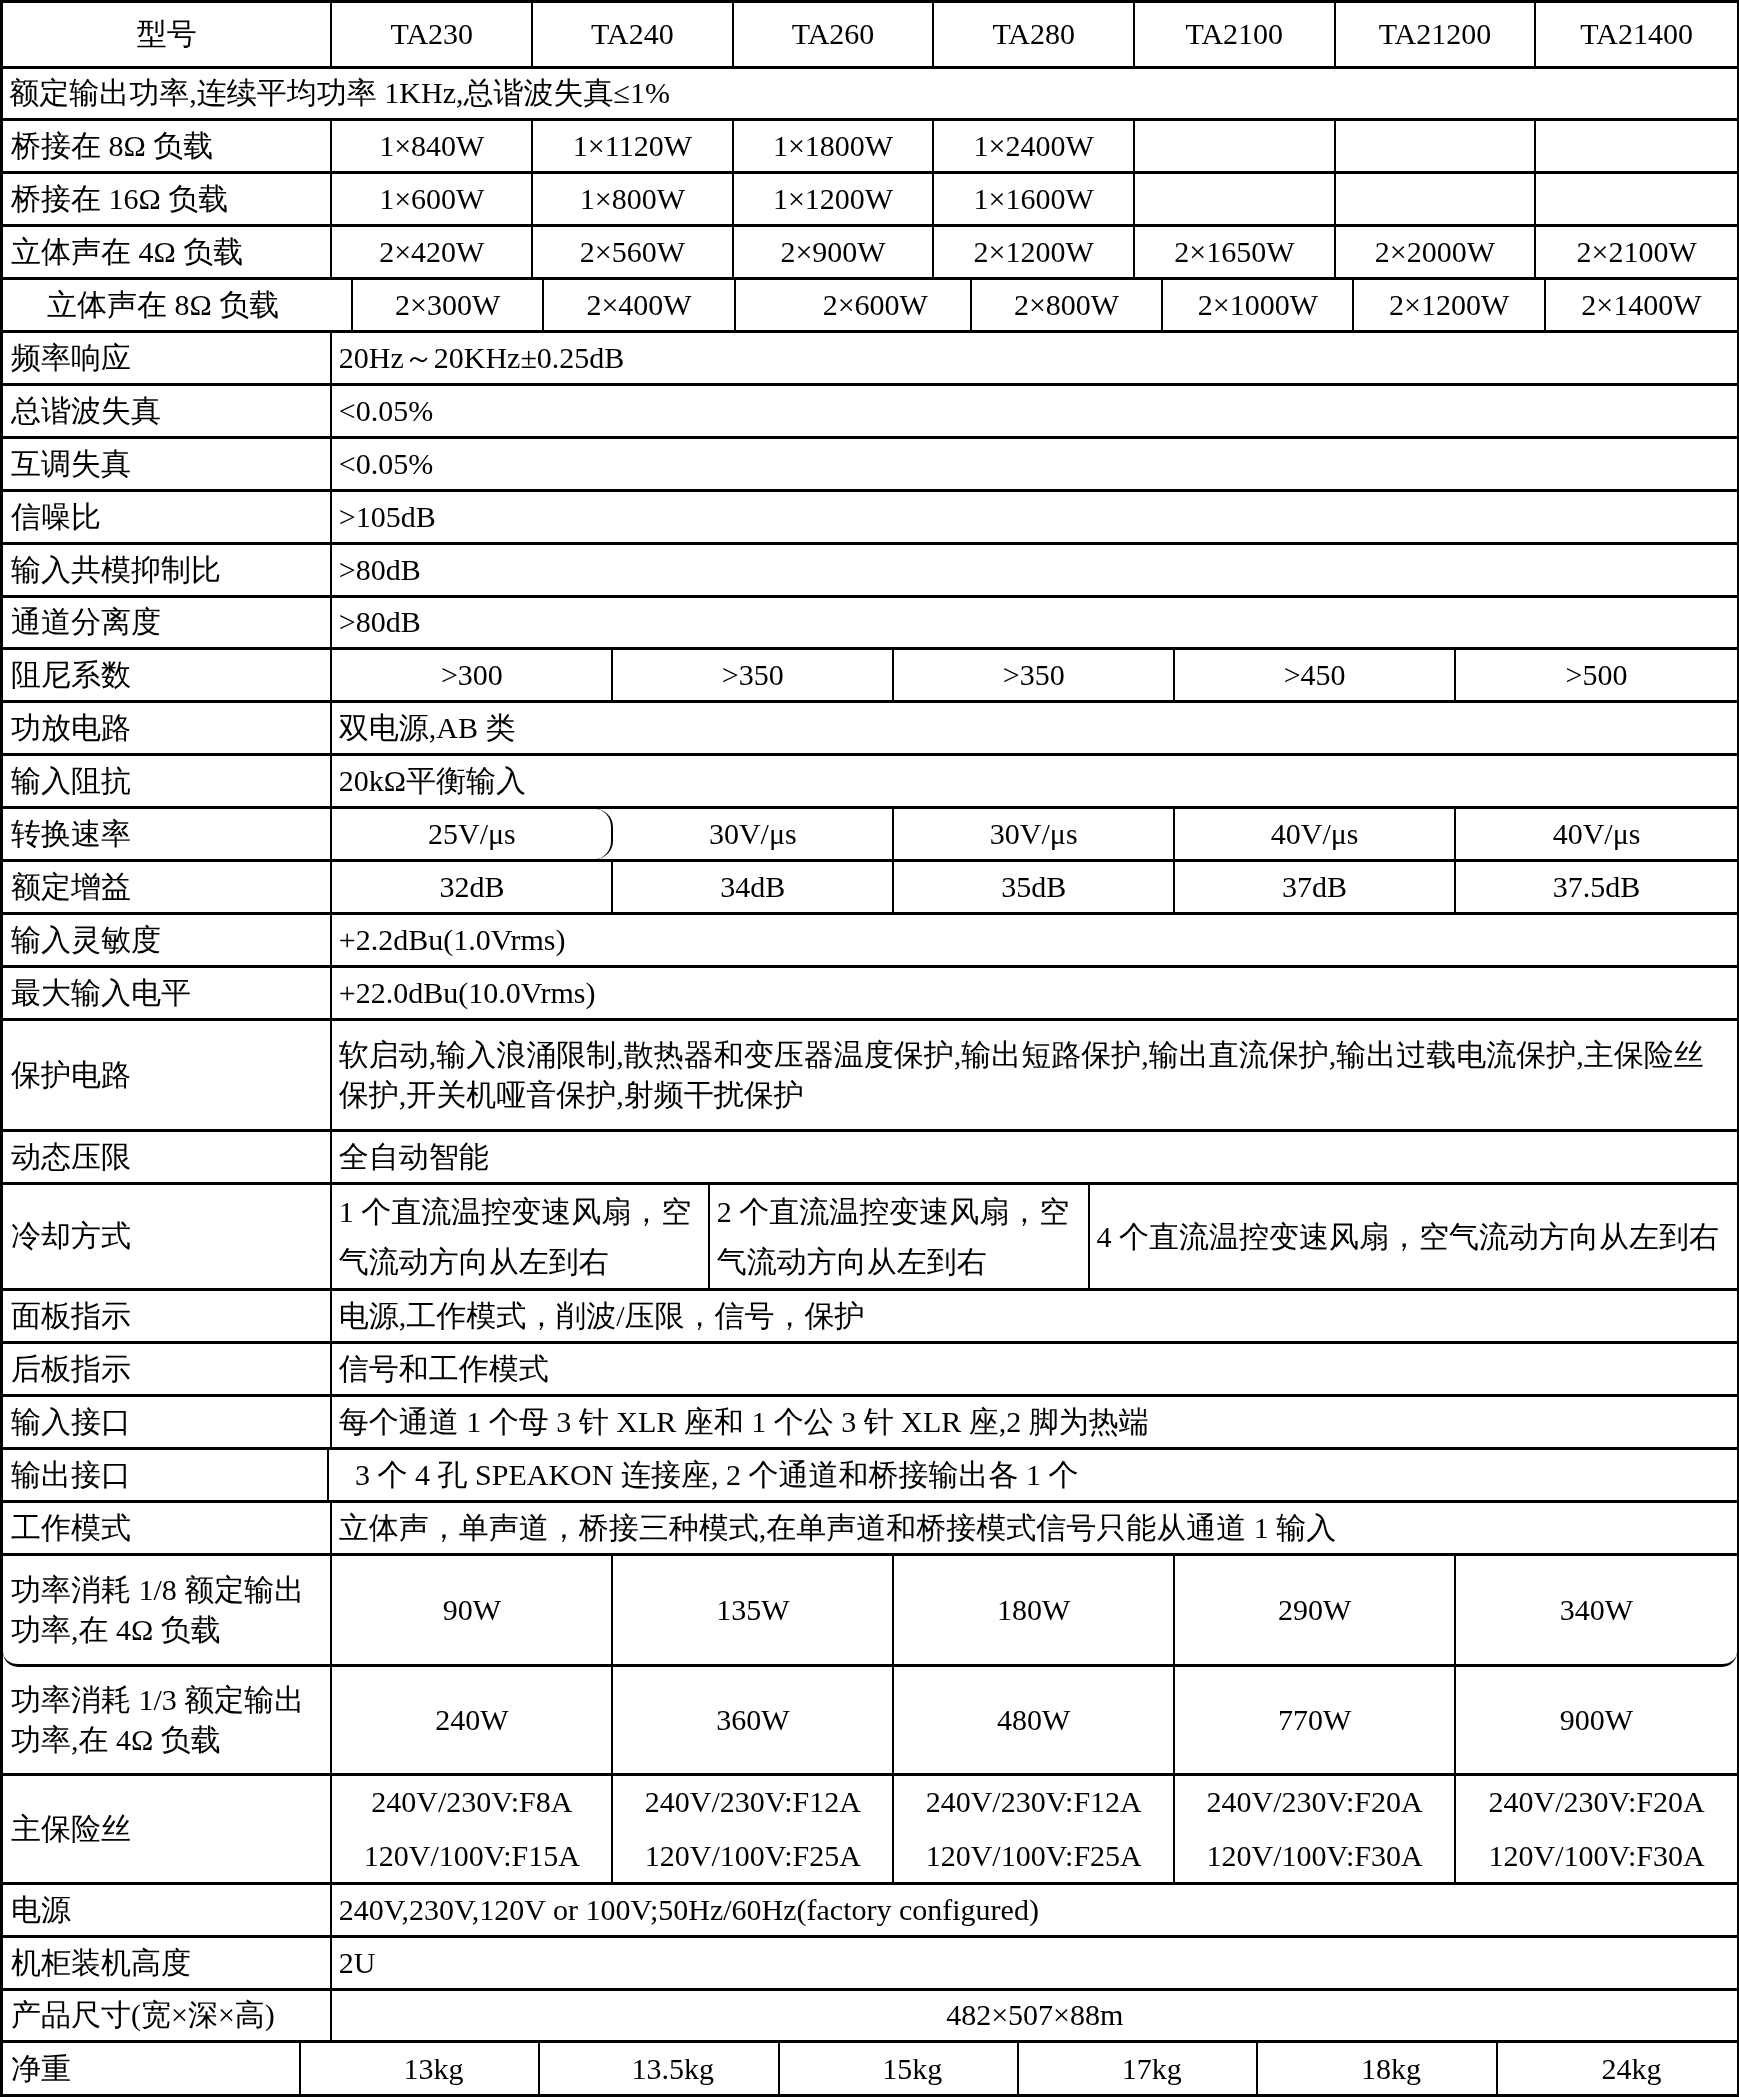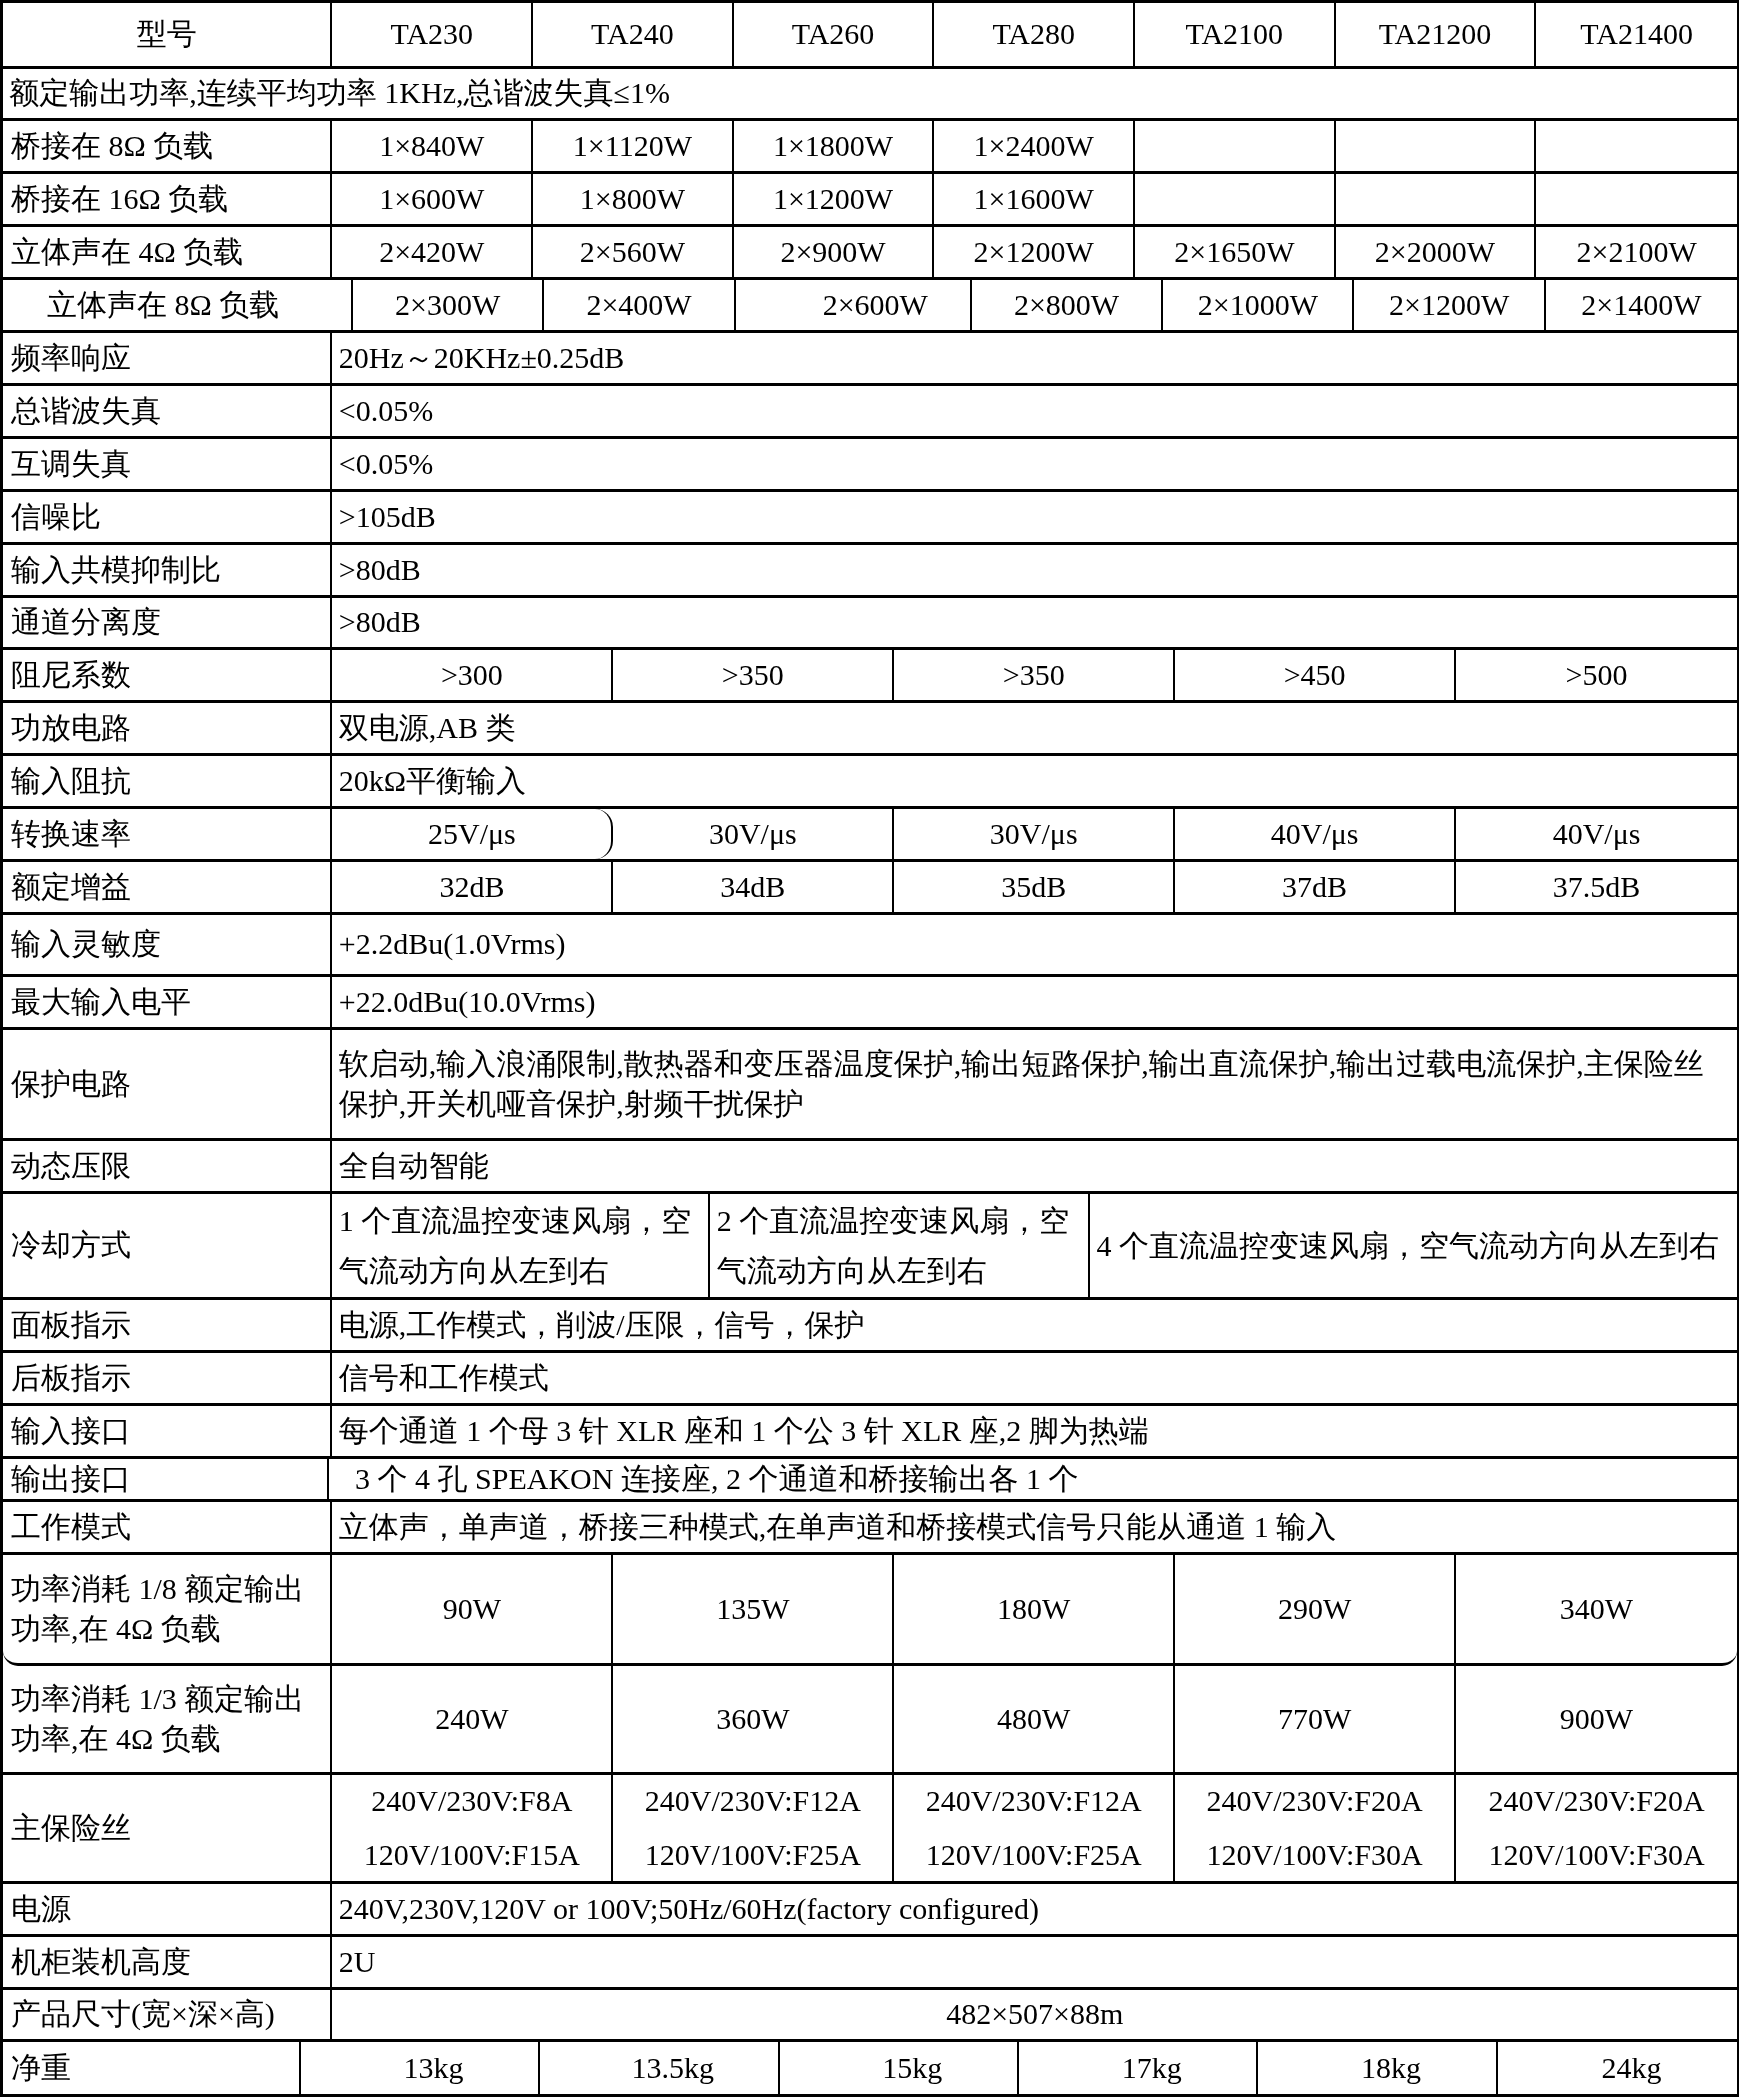--- a/index.html
+++ b/index.html
@@ -132,21 +132,21 @@
       <div class="cell c" style="width: 16.2%;">40V/μs</div>
     </div>
     <div class="trow" style="height: 53px;">
       <div class="cell lbl" style="width: 19%;">额定增益</div>
       <div class="cell c" style="width: 16.2%;">32dB</div>
       <div class="cell c" style="width: 16.2%;">34dB</div>
       <div class="cell c" style="width: 16.2%;">35dB</div>
       <div class="cell c" style="width: 16.2%;">37dB</div>
       <div class="cell c" style="width: 16.2%;">37.5dB</div>
     </div>
-    <div class="trow" style="height: 62px; text-align: center;">
+    <div class="trow" style="height: 53px; text-align: center;">
       <div class="cell lbl" style="width: 19%;">输入灵敏度</div>
       <div class="cell v" style="width: 81%;">+2.2dBu(1.0Vrms)</div>
     </div>
     <div class="trow" style="height: 53px;">
       <div class="cell lbl" style="width: 19%;">最大输入电平</div>
       <div class="cell v" style="width: 81%;">+22.0dBu(10.0Vrms)</div>
     </div>
     <div class="trow" style="height: 111px;">
       <div class="cell lbl" style="width: 19%;">保护电路</div>
       <div class="cell v" style="width: 81%;">软启动,输入浪涌限制,散热器和变压器温度保护,输出短路保护,输出直流保护,输出过载电流保护,主保险丝保护,开关机哑音保护,射频干扰保护</div>
@@ -166,21 +166,21 @@
       <div class="cell v" style="width: 81%;">电源,工作模式，削波/压限，信号，保护</div>
     </div>
     <div class="trow" style="height: 53px;">
       <div class="cell lbl" style="width: 19%;">后板指示</div>
       <div class="cell v" style="width: 81%;">信号和工作模式</div>
     </div>
     <div class="trow" style="height: 53px;">
       <div class="cell lbl" style="width: 19%;">输入接口</div>
       <div class="cell v" style="width: 81%;">每个通道 1 个母 3 针 XLR 座和 1 个公 3 针 XLR 座,2 脚为热端</div>
     </div>
-    <div class="trow" style="height: 43px; gap: 20px;">
+    <div class="trow" style="height: 53px; gap: 20px;">
       <div class="cell lbl" style="width: 19%;">输出接口</div>
       <div class="cell v" style="width: 81%;">3 个 4 孔 SPEAKON 连接座, 2 个通道和桥接输出各 1 个</div>
     </div>
     <div class="trow" style="height: 53px;">
       <div class="cell lbl" style="width: 19%;">工作模式</div>
       <div class="cell v" style="width: 81%;">立体声，单声道，桥接三种模式,在单声道和桥接模式信号只能从通道 1 输入</div>
     </div>
     <div class="trow" style="height: 111px; border-radius: 15px;">
       <div class="cell lbl" style="width: 19%;">功率消耗 1/8 额定输出功率,在 4Ω 负载</div>
       <div class="cell c" style="width: 16.2%;">90W</div>

